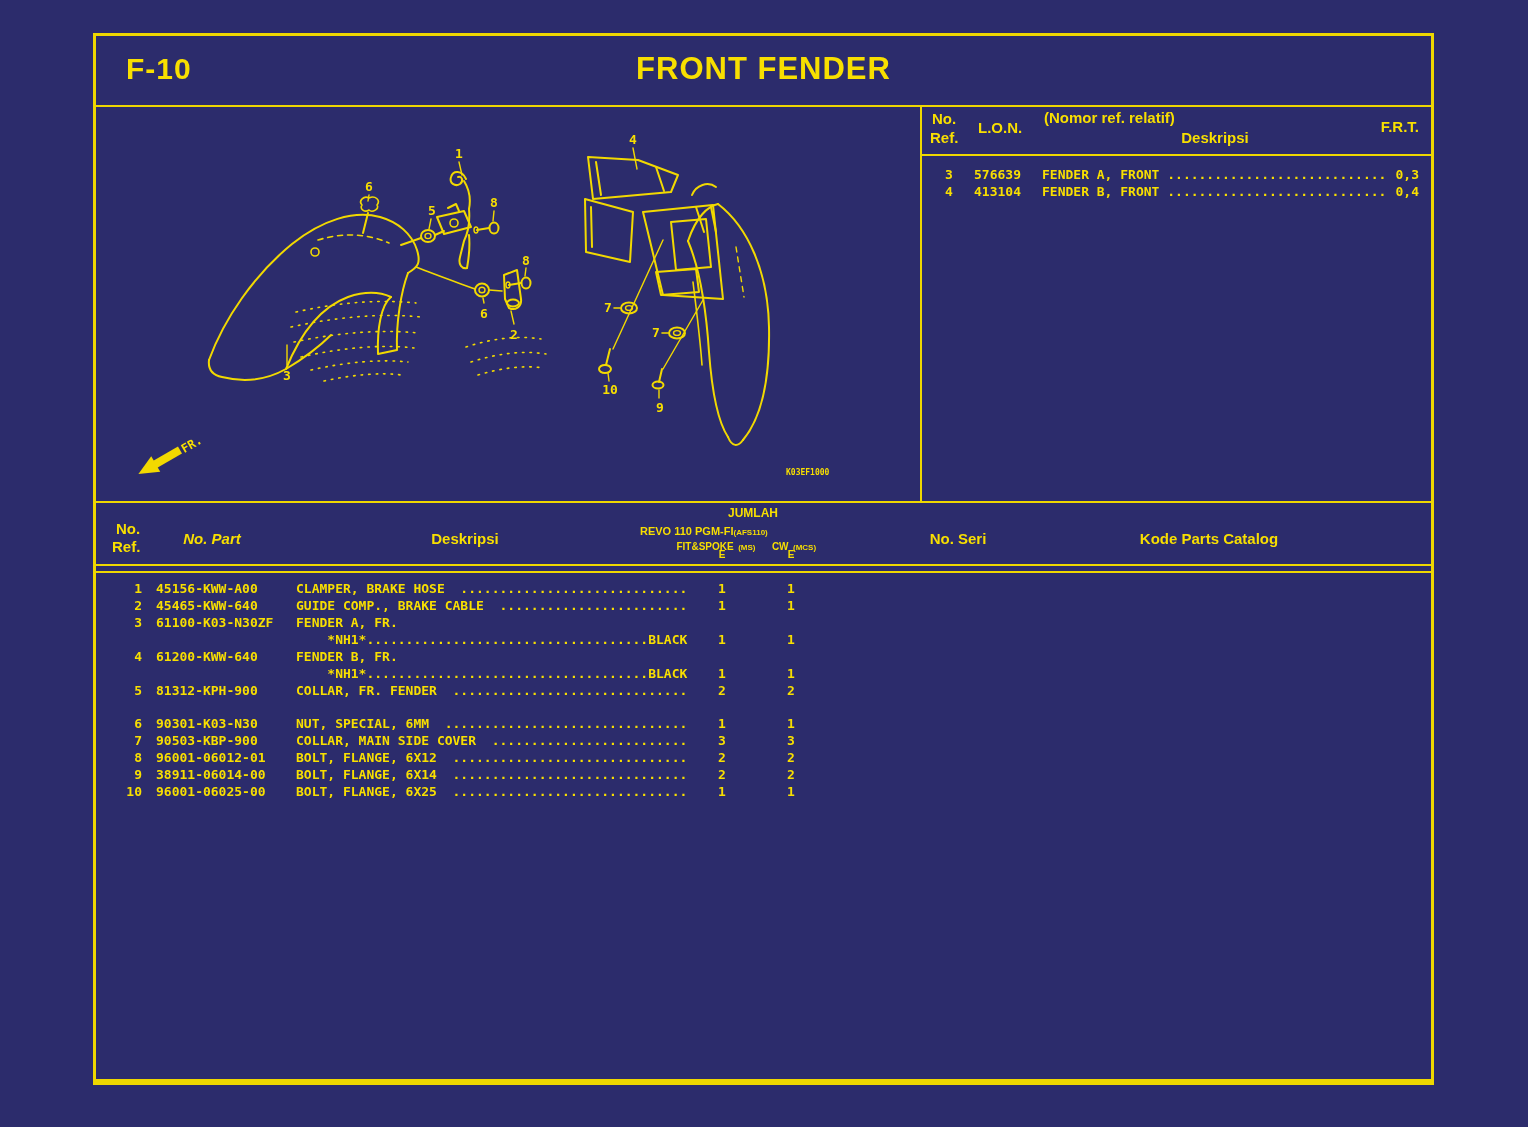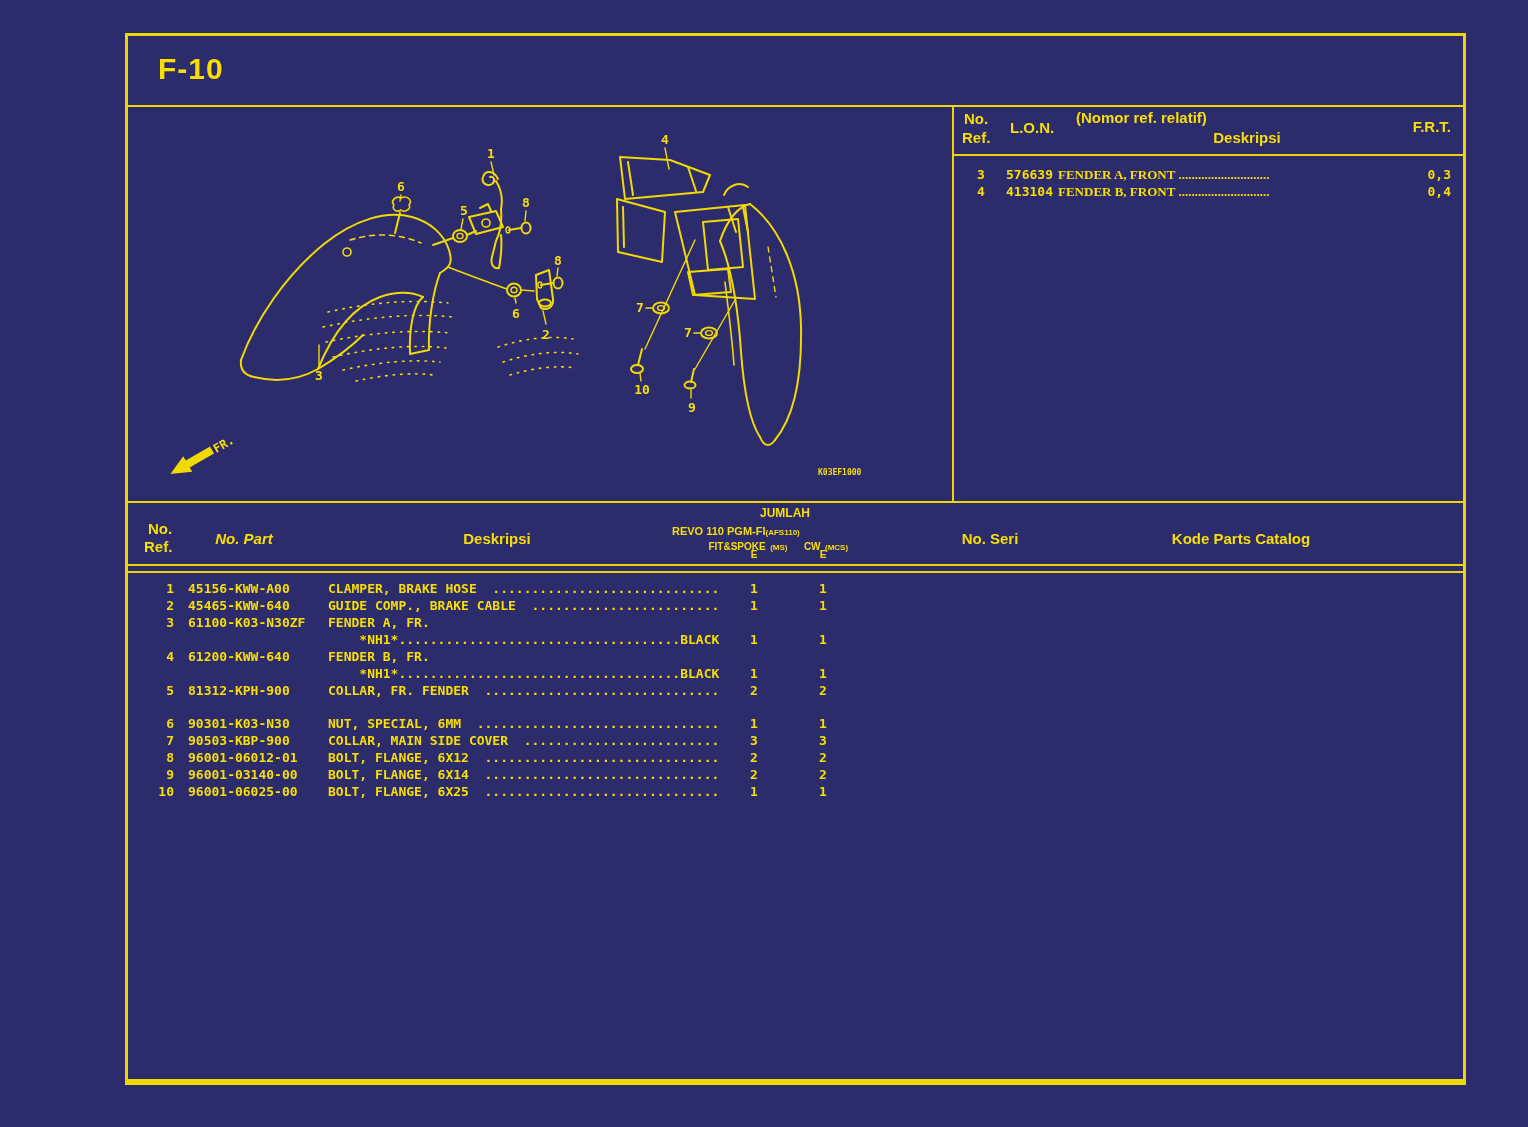--- a/index.html
+++ b/index.html
@@ -4,21 +4,21 @@
 <style>
   html,body{margin:0;padding:0;}
   body{
     width:1528px;height:1127px;position:relative;overflow:hidden;
     background:#2c2c6c;
     font-family:"Liberation Sans",sans-serif;
   }
   .abs{position:absolute;}
   .frame{
     position:absolute;left:93px;top:33px;width:1335px;height:1043px;
-    border:3px solid #eed700;border-bottom-width:6px;margin-left:32px;
+    border:3px solid #eed700;border-bottom-width:6px;
   }
   .yline{position:absolute;background:#eed700;}
   .ytext{color:#f8df00;font-weight:bold;}
   .mono{
     font-family:"DejaVu Sans Mono",monospace;font-weight:bold;color:#f8df00;
     font-size:13px;line-height:17px;white-space:pre;
   }
   .title-code{position:absolute;left:30px;top:16px;font-size:30px;letter-spacing:1px;}
   .title-main{position:absolute;left:0;top:15px;width:100%;text-align:center;font-size:31px;letter-spacing:1px;}
   .hdr15{font-size:15px;line-height:17px;}
@@ -29,30 +29,31 @@
   .center{text-align:center;}
   .prow{position:absolute;left:0;width:100%;height:17px;}
   .c-ref{position:absolute;left:14px;width:32px;text-align:right;}
   .c-part{position:absolute;left:60px;}
   .c-desc{position:absolute;left:200px;}
   .c-q1{position:absolute;left:606px;width:40px;text-align:center;}
   .c-q2{position:absolute;left:675px;width:40px;text-align:center;}
   .ref-box{position:absolute;left:824px;top:69px;width:511px;height:396px;}
   .r-ref{position:absolute;left:16px;width:26px;text-align:center;}
   .r-lon{position:absolute;left:54px;}
-  .r-desc{position:absolute;left:106px;font-family:Liberation Serif, serif;}
+  .r-desc{position:absolute;left:122px;}
   .r-frt{position:absolute;right:12px;text-align:right;}
   svg text{font-family:"DejaVu Sans Mono",monospace;font-weight:bold;fill:#f8df00;}
 </style>
 </head>
 <body>
 
 <div class="frame">
 
   <div class="ytext title-code">F-10</div>
+  <div class="ytext title-main">FRONT FENDER</div>
   <div class="yline" style="left:0;top:69px;width:100%;height:2px;"></div>
 
   <div class="abs" style="left:0;top:71px;width:824px;height:394px;">
     <svg width="824" height="394" viewBox="0 0 824 394" fill="none" stroke="#f2d900" stroke-width="2" stroke-linecap="round" stroke-linejoin="round">
 
       <g>
         <path d="M113,253 C128,212 158,168 196,137 C226,113 258,103 284,110 C302,115 316,127 321,143 C325,156 322,160 312,166"></path>
         <path d="M113,253 C112,262 116,268 126,270 C150,276 172,272 190,262 C210,250 225,238 235,228"></path>
         <path d="M190,262 C205,225 225,200 252,190 C270,184 284,185 295,190"></path>
         <path d="M312,166 C305,185 300,215 301,243 L282,247 C281,222 285,198 295,190"></path>
@@ -293,21 +294,21 @@
     </div>
     <div class="prow" style="top:713px;">
       <span class="mono c-ref">8</span>
       <span class="mono c-part">96001-06012-01</span>
       <span class="mono c-desc">BOLT, FLANGE, 6X12  ..............................</span>
       <span class="mono c-q1">2</span>
       <span class="mono c-q2">2</span>
     </div>
     <div class="prow" style="top:730px;">
       <span class="mono c-ref">9</span>
-      <span class="mono c-part">96001-03140-00</span>
+      <span class="mono c-part">38911-06014-00</span>
       <span class="mono c-desc">BOLT, FLANGE, 6X14  ..............................</span>
       <span class="mono c-q1">2</span>
       <span class="mono c-q2">2</span>
     </div>
     <div class="prow" style="top:747px;">
       <span class="mono c-ref">10</span>
       <span class="mono c-part">96001-06025-00</span>
       <span class="mono c-desc">BOLT, FLANGE, 6X25  ..............................</span>
       <span class="mono c-q1">1</span>
       <span class="mono c-q2">1</span>

